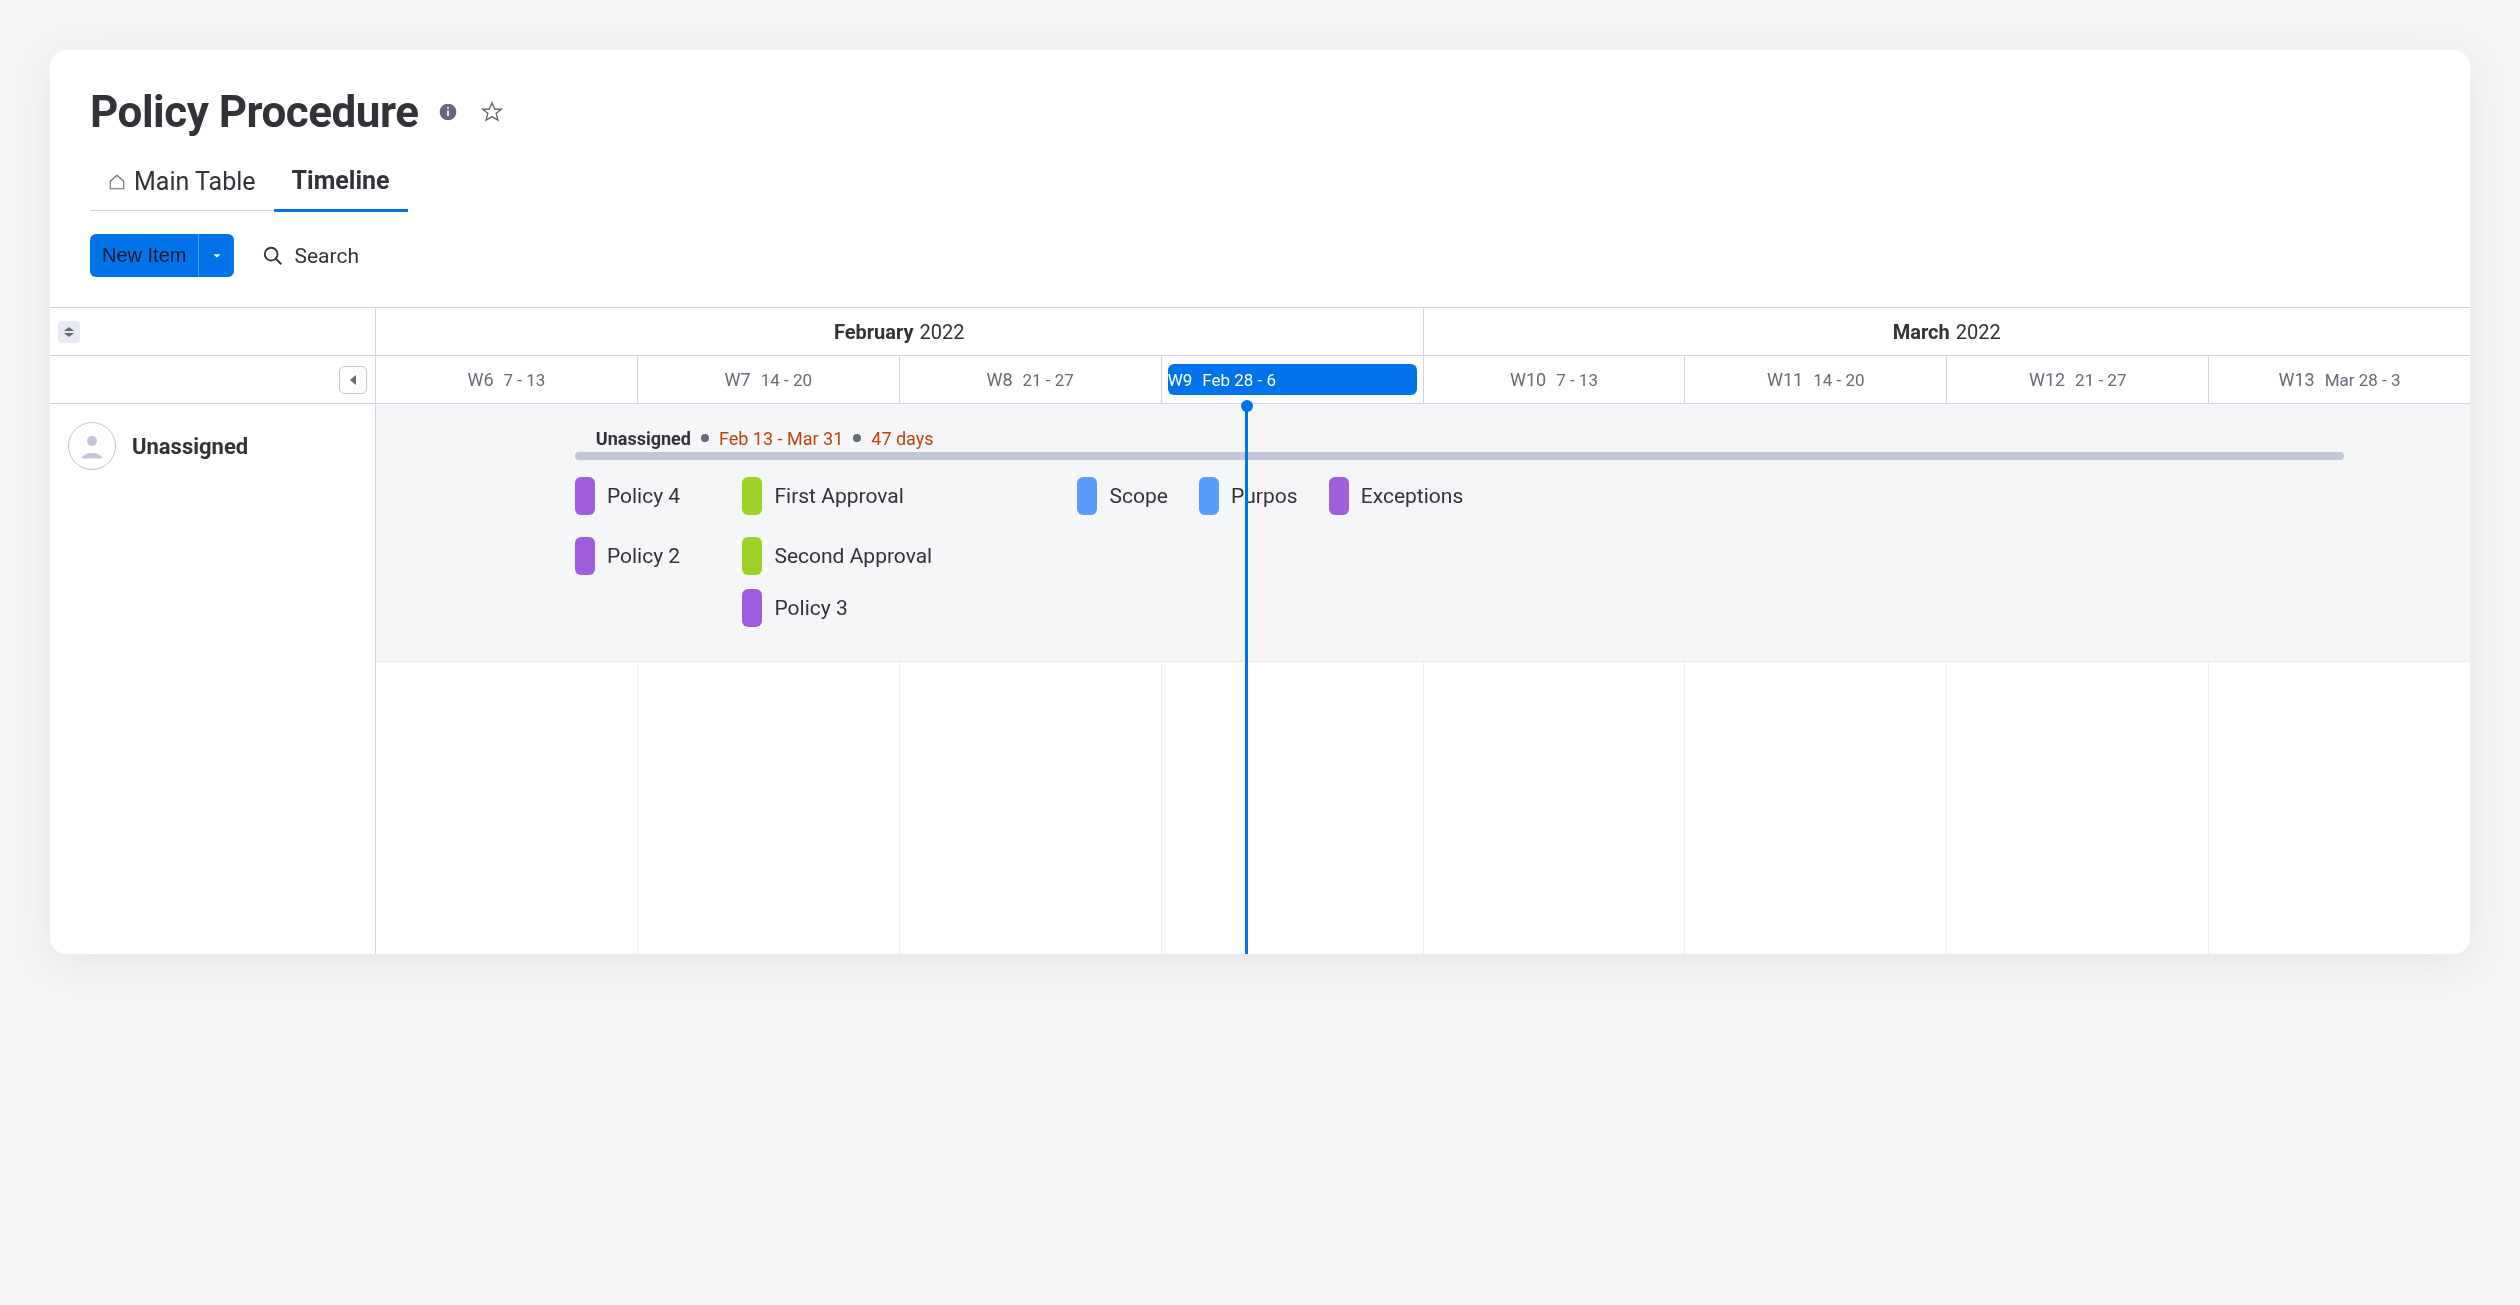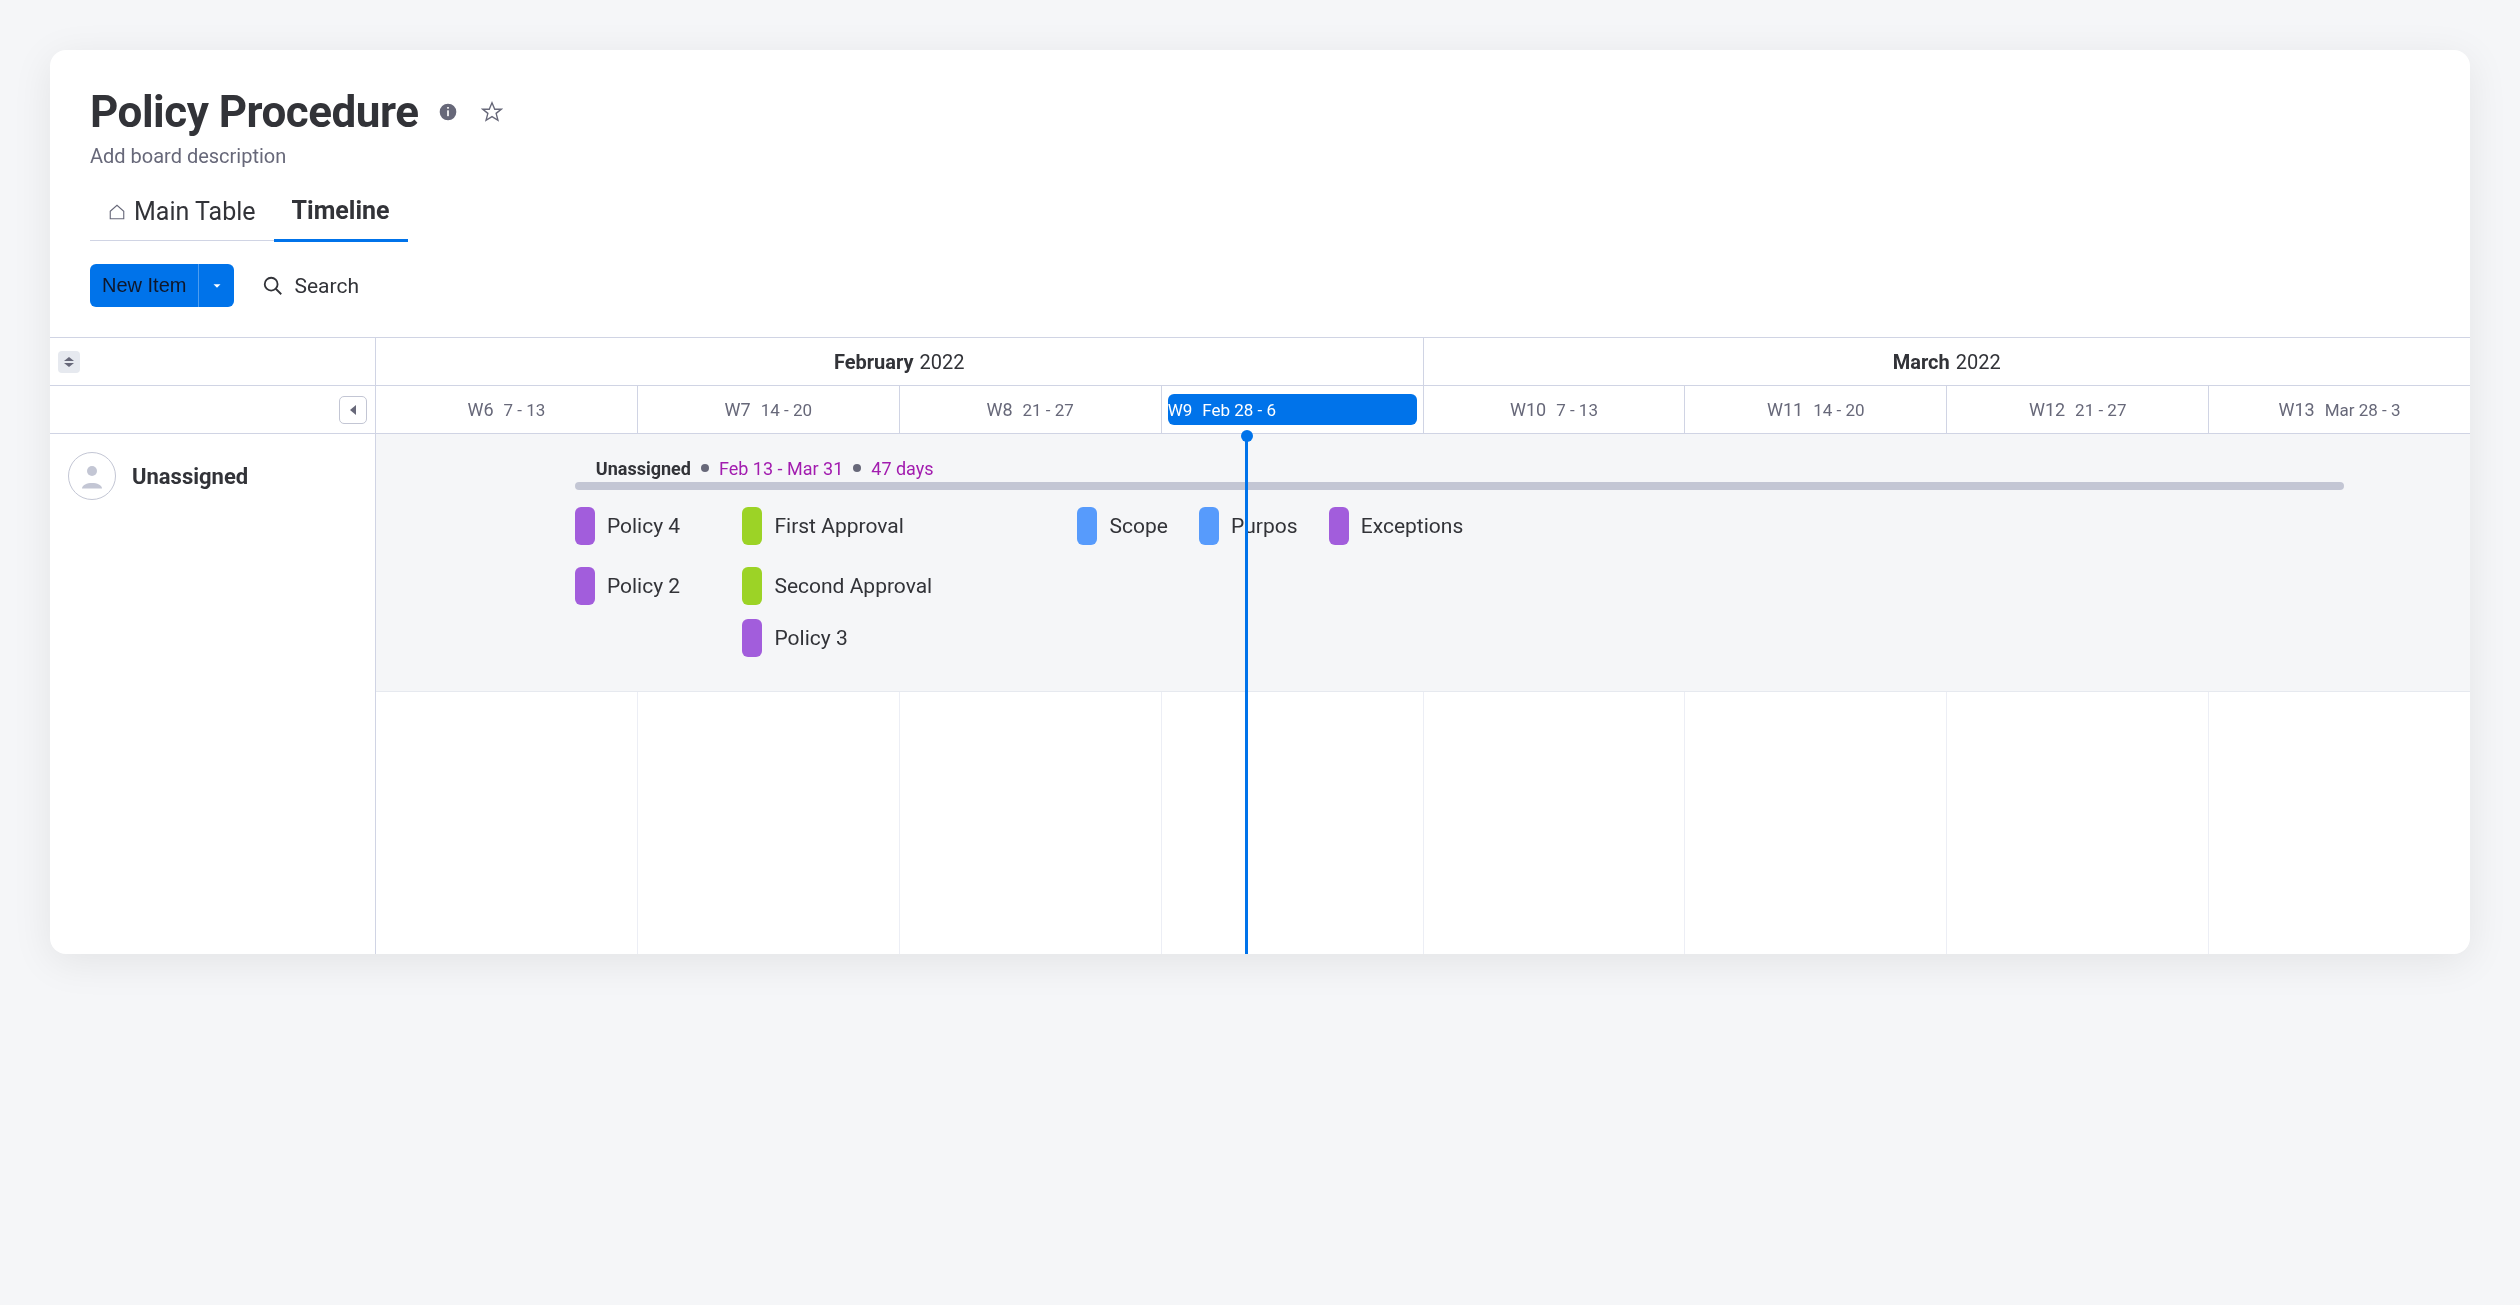--- a/index.html
+++ b/index.html
@@ -125,21 +125,21 @@
 .summary-bar {
   position:absolute; top:20px; height:28px;
   display:flex; align-items:center; gap:10px;
 }
 .summary-track {
   position:absolute; top:48px; height:8px;
   background:#c3c6d4; border-radius:4px;
 }
 .summary-label { font-size:18px; font-weight:700; }
 .summary-dot { width:8px; height:8px; border-radius:50%; background:#676879; display:inline-block; }
-.summary-range, .summary-days { font-size:18px; color:#a21caf; font-weight:400; }
+.summary-range, .summary-days { font-size:18px; color:#c2410c; font-weight:400; }
 
 .task-row { position:absolute; height:40px; display:flex; align-items:center; gap:12px; cursor:pointer; }
 .task-chip { width:20px; height:38px; border-radius:6px; flex-shrink:0; }
 .task-label { font-size:21px; color:#323338; white-space:nowrap; }
 .c-purple { background:#a25ddc; }
 .c-green  { background:#9cd326; }
 .c-blue   { background:#579bfc; }
 </style>
 </head>
 <body>
@@ -154,21 +154,20 @@
             <rect x="11" y="10" width="2" height="7" fill="#fff"></rect>
             <rect x="11" y="6" width="2" height="2" fill="#fff"></rect>
           </svg>
       </div>
       <div class="star-icon-wrap">
         <svg viewBox="0 0 24 24">
             <polygon points="12,2 15,9 22,9 16.5,13.5 18.5,21 12,17 5.5,21 7.5,13.5 2,9 9,9"></polygon>
           </svg>
       </div>
     </div>
-    <div class="desc">Add board description</div>
 
     <div class="tabs-row">
       <div class="tab inactive">
         <svg viewBox="0 0 24 24">
             <path d="M3 11 L12 3 L21 11 V21 H3 Z"></path>
           </svg>
         <span>Main Table</span>
       </div>
       <div class="tab active">
         <span>Timeline</span>

